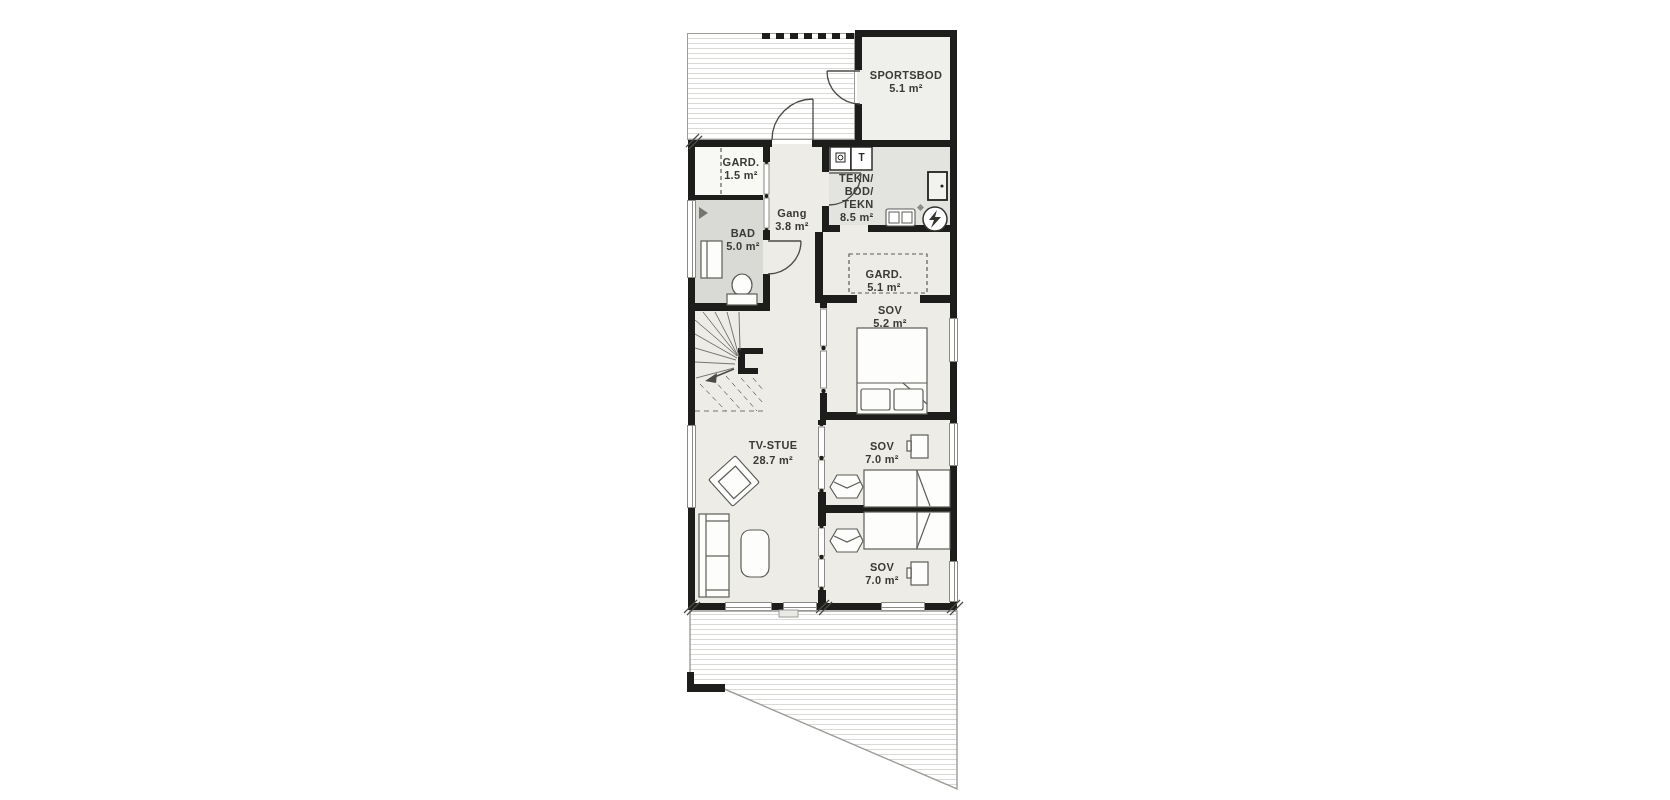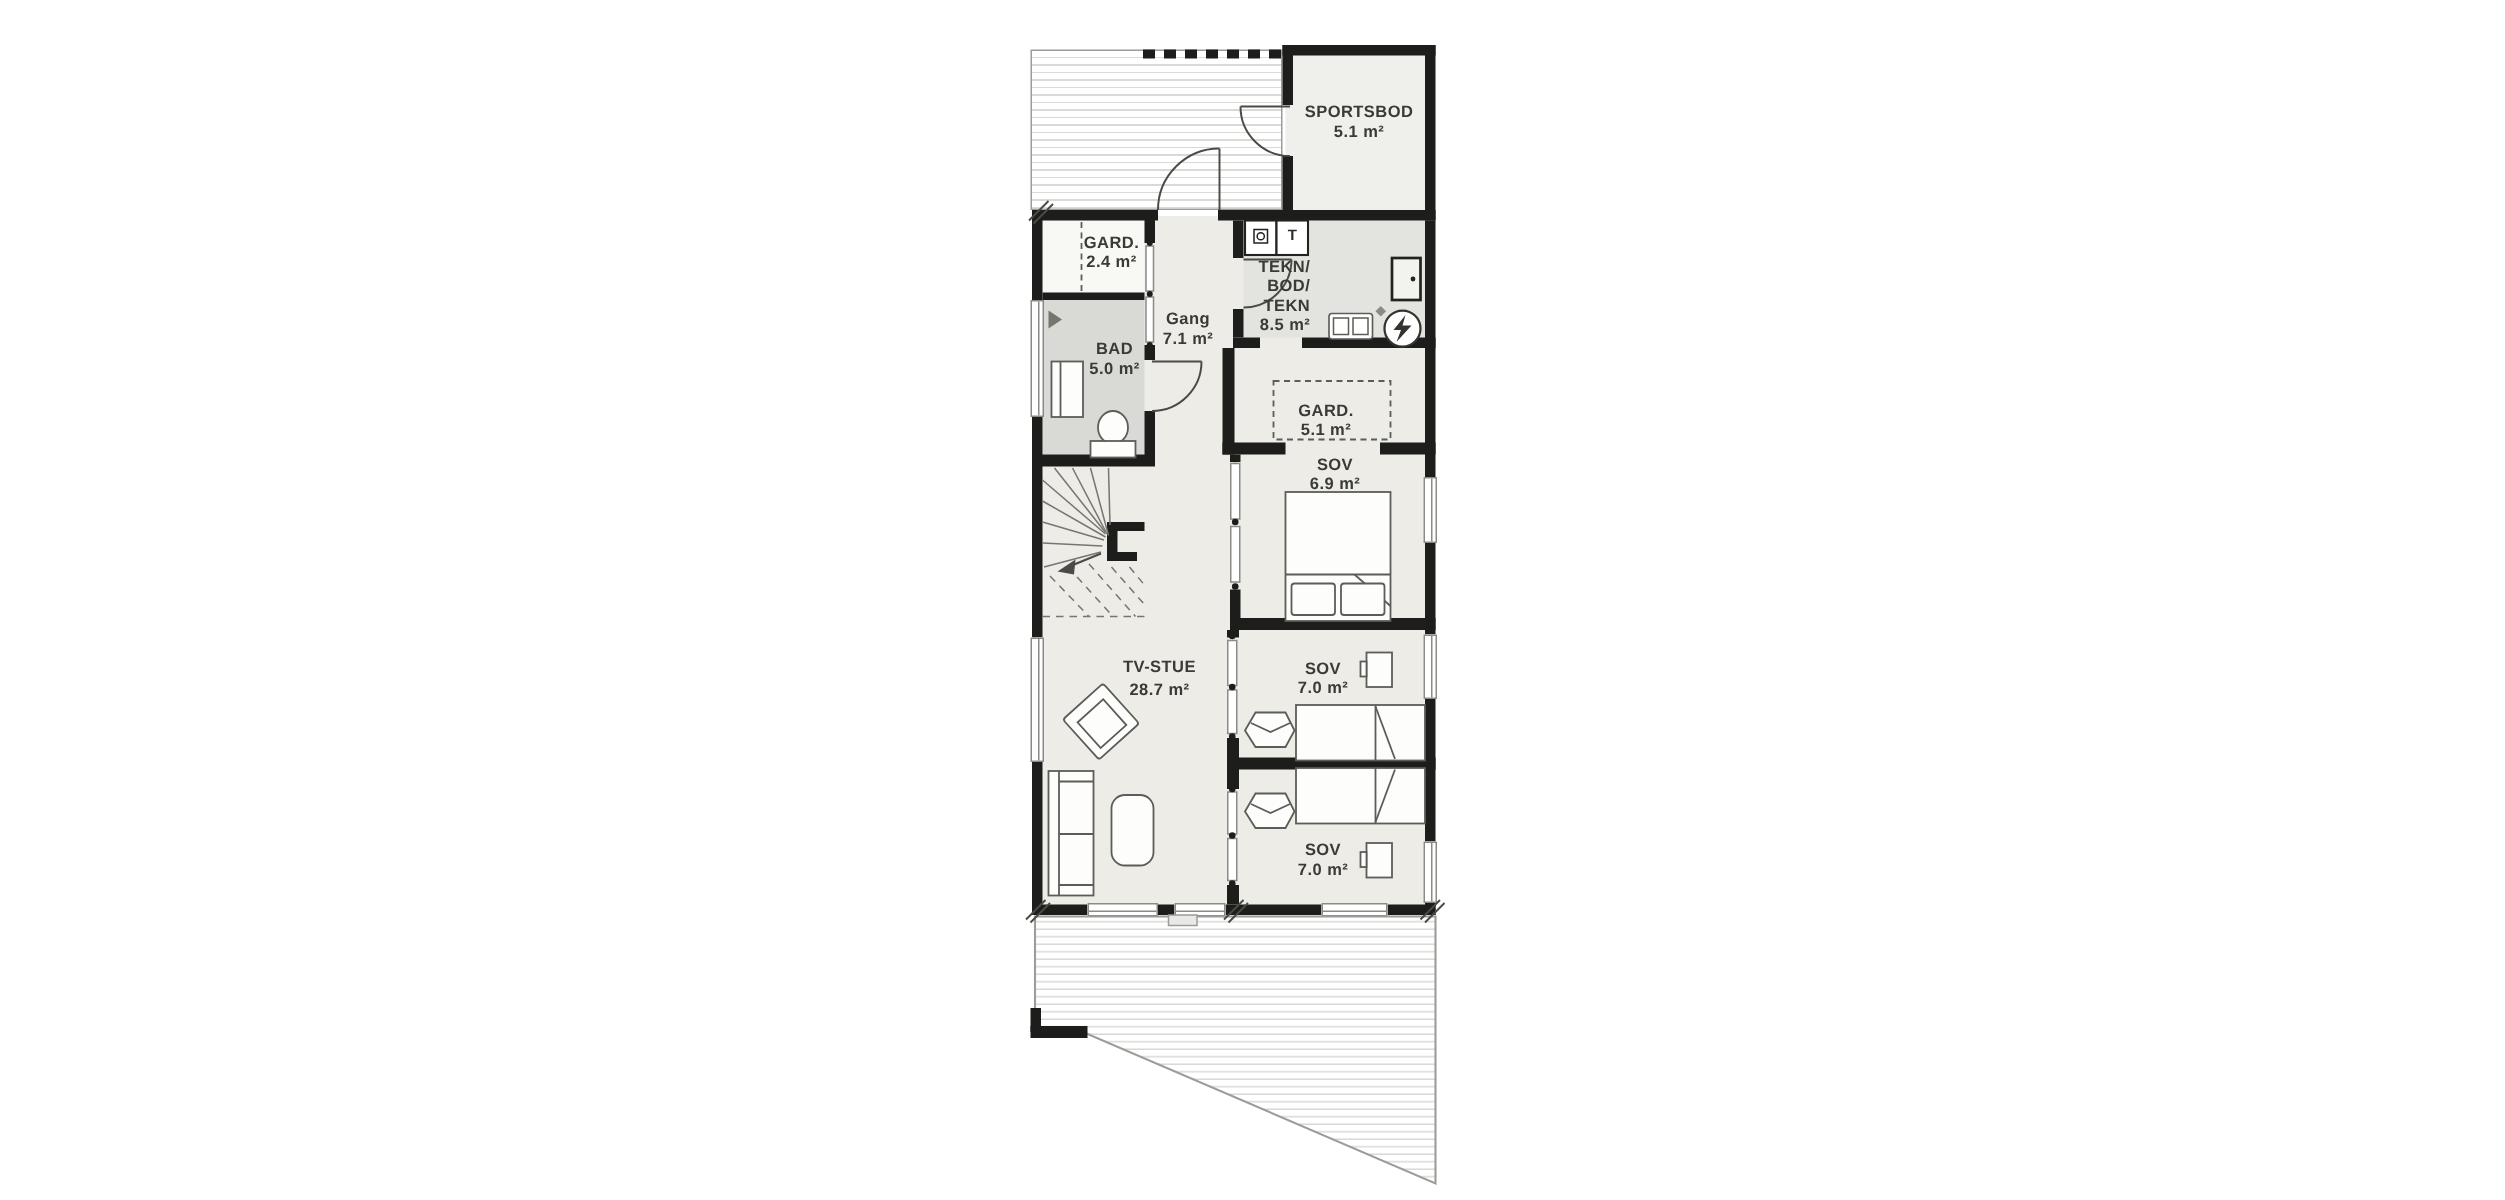--- a/index.html
+++ b/index.html
@@ -265,48 +265,48 @@
     </g>
   </svg>
 
   <div class="lbl" style="left:906px;top:82px;text-align:center;">
     <div>SPORTSBOD</div>
     <div class="area">5.1 m²</div>
   </div>
 
   <div class="lbl" style="left:741px;top:169px;">
     <div>GARD.</div>
-    <div class="area">2.4 m²</div>
+    <div class="area">1.5 m²</div>
   </div>
 
   <div class="lbl" style="left:743px;top:240px;">
     <div>BAD</div>
     <div class="area">5.0 m²</div>
   </div>
 
   <div class="lbl" style="left:792px;top:220px;">
     <div>Gang</div>
-    <div class="area">7.1 m²</div>
+    <div class="area">3.8 m²</div>
   </div>
 
   <div class="lbl lbl-left" style="left:839px;top:172px;">
     <div>TEKN/</div>
     <div>BOD/</div>
     <div>TEKN</div>
     <div class="area">8.5 m²</div>
   </div>
 
   <div class="lbl" style="left:884px;top:281px;">
     <div>GARD.</div>
     <div class="area">5.1 m²</div>
   </div>
 
   <div class="lbl" style="left:890px;top:317px;">
     <div>SOV</div>
-    <div class="area">6.9 m²</div>
+    <div class="area">5.2 m²</div>
   </div>
 
   <div class="lbl lbl-big" style="left:773px;top:453px;">
     <div>TV-STUE</div>
     <div class="area">28.7 m²</div>
   </div>
 
   <div class="lbl" style="left:882px;top:453px;">
     <div>SOV</div>
     <div class="area">7.0 m²</div>

